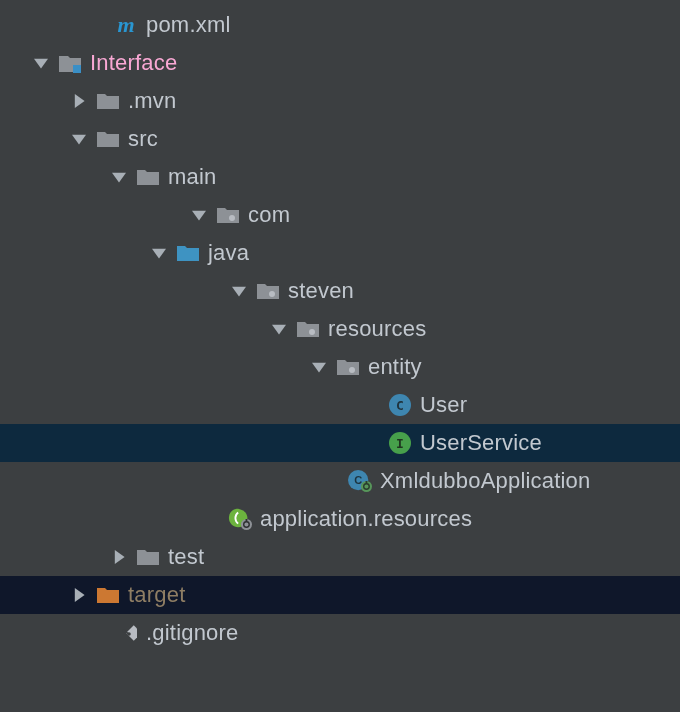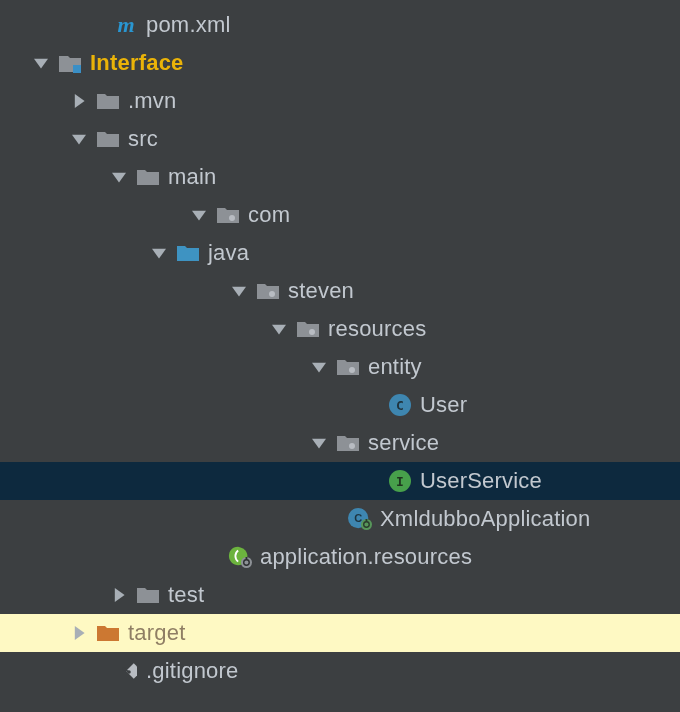--- a/index.html
+++ b/index.html
@@ -1,24 +1,24 @@
 <!DOCTYPE html>
 <html><head>
 <meta charset="utf-8">
 <style>
 html,body{margin:0;padding:0;background:#3c3f41;font-family:"Helvetica Neue",Arial,sans-serif;color:#c2c8cf;font-size:22px;width:680px;height:712px;overflow:hidden}
 .tree{position:relative;width:100%;padding-top:6px}
 .row{display:flex;align-items:center;height:38px;width:100%;box-sizing:border-box;white-space:nowrap}
 .row.selected{background:#0d293e}
-.row.excluded{background:#fef9c3}
+.row.excluded{background:#0f172a}
 .arrow{width:14px;height:14px;margin-right:10px;display:inline-flex;align-items:center;justify-content:center}
 .arrow svg{width:14px;height:14px}
 .icon{display:inline-flex;align-items:center;justify-content:center;margin-right:8px;width:24px;height:24px;font-weight:700;font-size:14px}
 .label{letter-spacing:.2px}
-.label.bold{font-weight:700;color:#eab308}
+.label.bold{font-weight:400;color:#f9a8d4}
 .label.dim{color:#8f7e64}
 .spacer{display:inline-block;height:1px}
 .folder{fill:#8d9196}
 .folder.blue{fill:#3e93c2}
 .folder.orange{fill:#cc7832}
 .badge{width:22px;height:22px;border-radius:11px;display:flex;align-items:center;justify-content:center;font-family:monospace;font-size:13px;font-weight:700}
 .m-icon{color:#2996d1;font-style:italic;font-family:Georgia,serif;font-size:22px;font-weight:700}
 </style>
 </head>
 <body>
@@ -172,35 +172,20 @@
   </div>
 
   <div class="row">
     <span class="spacer" style="width:388px"></span>
     <span class="icon">
         <span class="badge" style="background:#3e86b0;color:#20343f">C</span>
       </span>
     <span class="label">User</span>
   </div>
 
-  <div class="row">
-    <span class="spacer" style="width:312px"></span>
-    <span class="arrow">
-        <svg viewBox="0 0 10 10">
-          <polygon points="0,2 10,2 5,9" fill="#a8afb6"></polygon>
-        </svg>
-      </span>
-    <span class="icon">
-        <svg width="24" height="20" viewBox="0 0 24 20">
-          <path class="folder" d="M1 3h8l2 2h12v13H1z"></path>
-          <circle cx="16" cy="13" r="3" fill="#b8bcc2"></circle>
-        </svg>
-      </span>
-    <span class="label">service</span>
-  </div>
 
   <div class="row selected">
     <span class="spacer" style="width:388px"></span>
     <span class="icon">
         <span class="badge" style="background:#47a04b;color:#1f351f">I</span>
       </span>
     <span class="label">UserService</span>
   </div>
 
   <div class="row">

